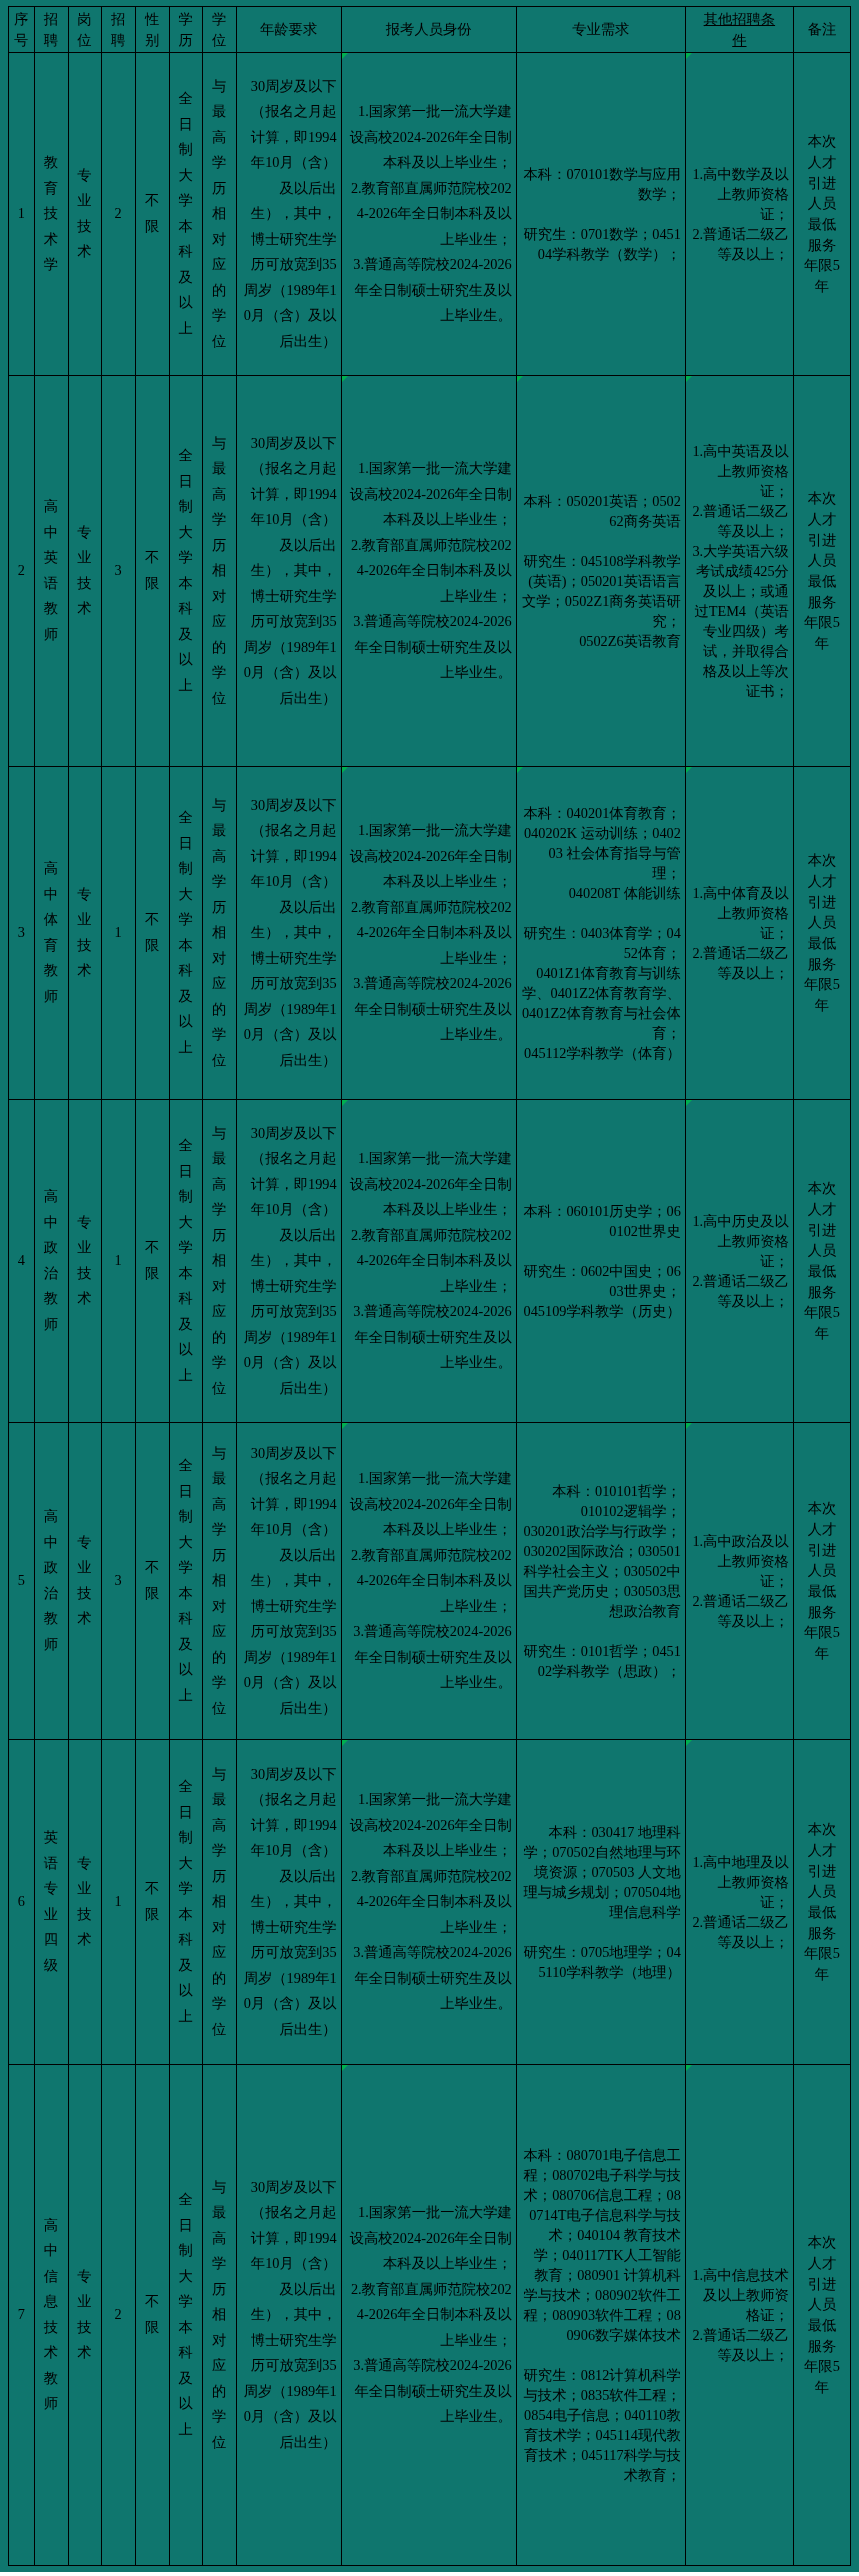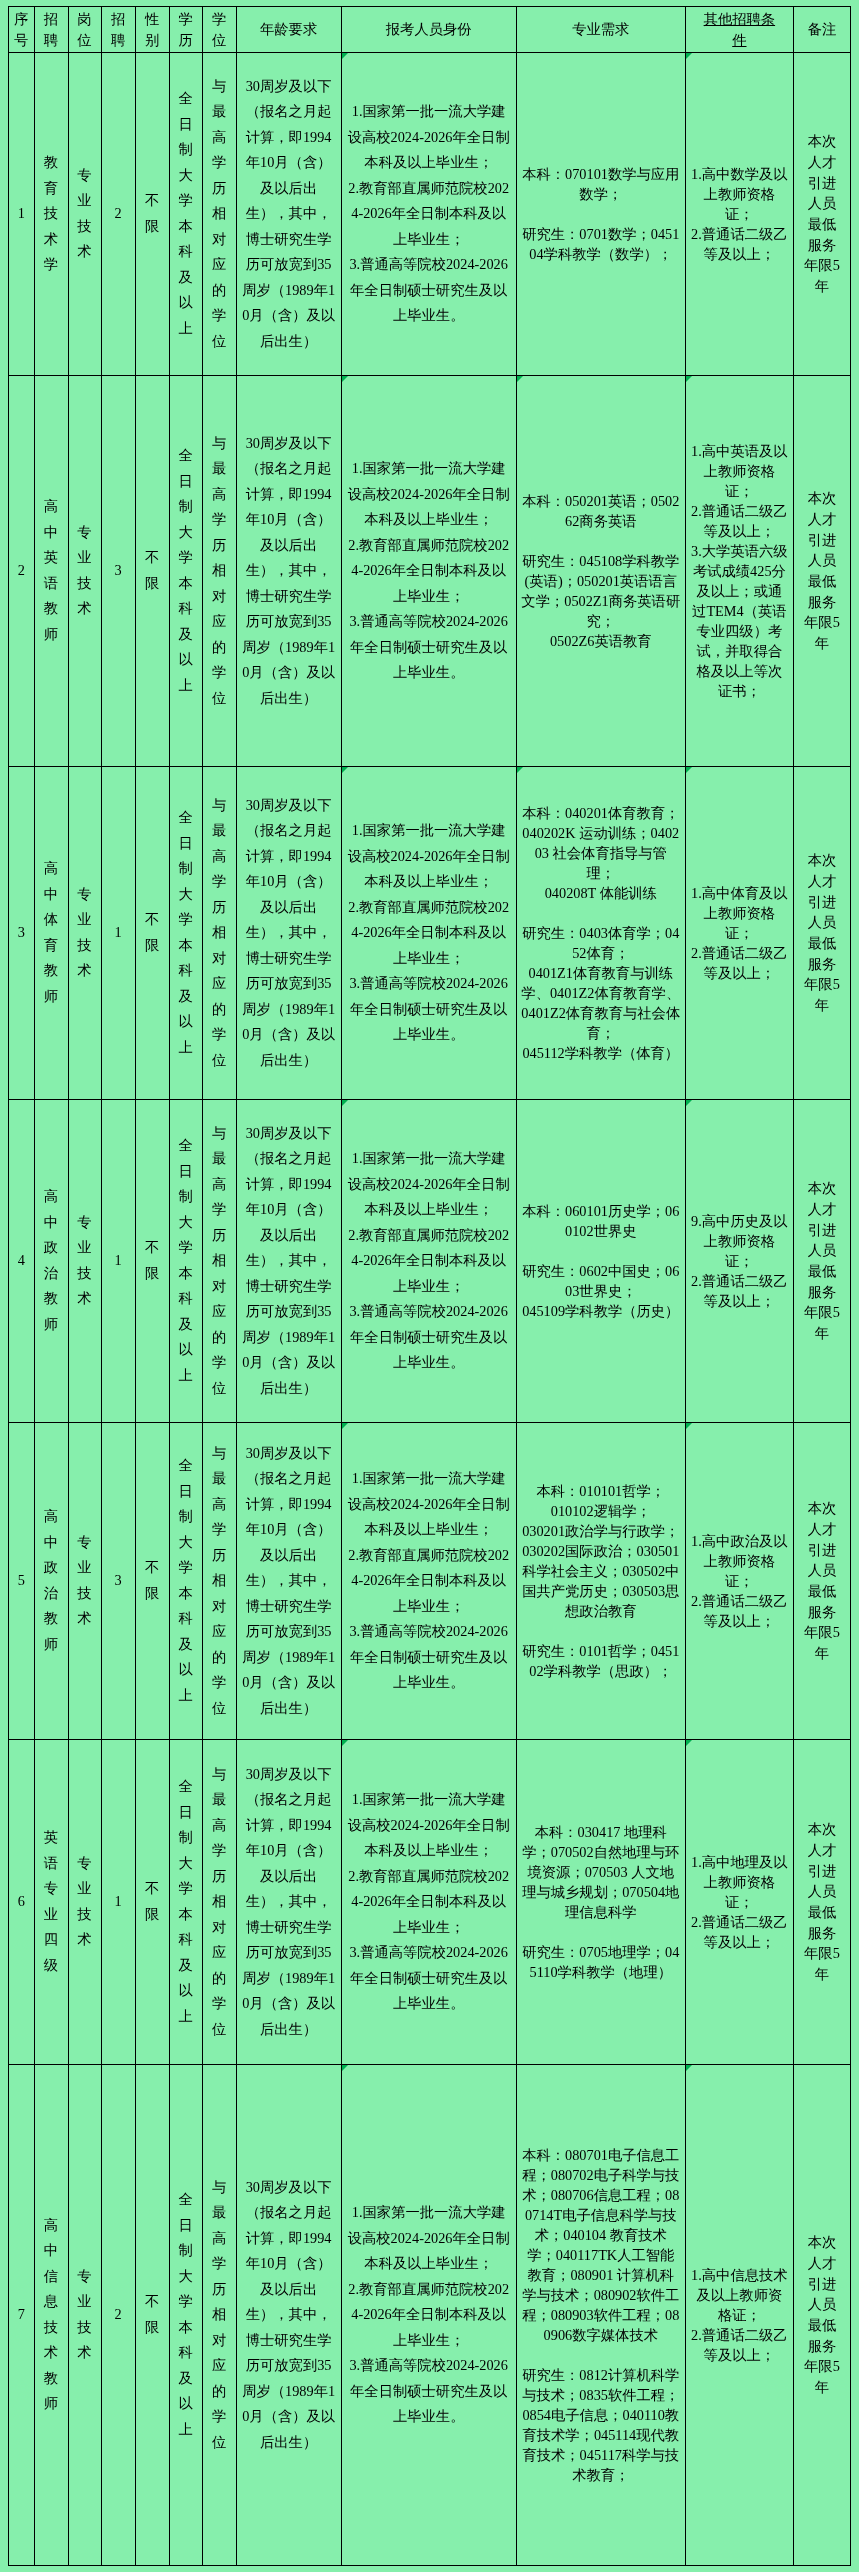--- a/index.html
+++ b/index.html
@@ -1,29 +1,29 @@
 <!DOCTYPE html>
 <html style="font-size:12.7px"><head>
 <meta charset="utf-8">
 <style>
   html,body{margin:0;padding:0;background:#ffffff;color:#000;
     font-family:"Liberation Serif","DejaVu Serif",serif;}
-  .sheet{width:859px;box-sizing:border-box;padding:6.4px 8px;background:#86efac;}
+  .sheet{width:859px;box-sizing:border-box;padding:6.4px 8px;background:#0f766e;}
   table.grid{border-collapse:collapse;table-layout:fixed;width:843px;border:1.6px solid #000;}
   table.grid th,table.grid td{border:0.8px solid #000;vertical-align:middle;
     padding:1.6px 4px;font-size:14.3px;font-weight:normal;position:relative;overflow:hidden;box-sizing:border-box;}
   tr.hd{height:45px;}
   tr.r0{height:323px;} tr.r1{height:391px;} tr.r2{height:333px;} tr.r3{height:323px;}
   tr.r4{height:317px;} tr.r5{height:325px;} tr.r6{height:501px;}
   .c{text-align:center;}
   
   .v{width:1.15em;margin:0 auto;word-break:break-all;line-height:25.5px;text-align:center;}
   tr.hd .v{line-height:20.7px;}
   .hwrap{max-width:5.4em;margin:0 auto;word-break:break-all;text-align:center;line-height:20.7px;text-decoration:underline;}
-  .para{white-space:pre-wrap;text-align:center;word-break:break-all;}
+  .para{white-space:pre-wrap;text-align:right;word-break:break-all;}
   .lh32{line-height:25.5px;}
   .lh25{line-height:20px;}
   .remark{width:2.6em;margin:0 auto;word-break:break-all;text-align:center;line-height:20.7px;}
   .marker{position:absolute;top:0;left:0;width:0;height:0;
     border-top:6.4px solid #00B050;border-right:6.4px solid transparent;}
 </style>
 </head>
 <body>
 
 <div class="sheet">
@@ -261,21 +261,21 @@
 3.普通高等院校2024-2026年全日制硕士研究生及以上毕业生。</div>
           </td>
     <td>
             <div class="para lh25">本科：060101历史学；060102世界史
 
 研究生：0602中国史；0603世界史；
 045109学科教学（历史）</div>
           </td>
     <td>
             <span class="marker" style="border-top-color: rgb(0, 176, 80);"></span>
-            <div class="para lh25">9.高中历史及以上教师资格证；
+            <div class="para lh25">1.高中历史及以上教师资格证；
 2.普通话二级乙等及以上；</div>
           </td>
     <td class="c">
             <div class="remark">本次人才引进人员最低服务年限5年</div>
           </td>
   </tr>
 
   <tr class="r4">
     <td class="c">
             <div>5</div>

